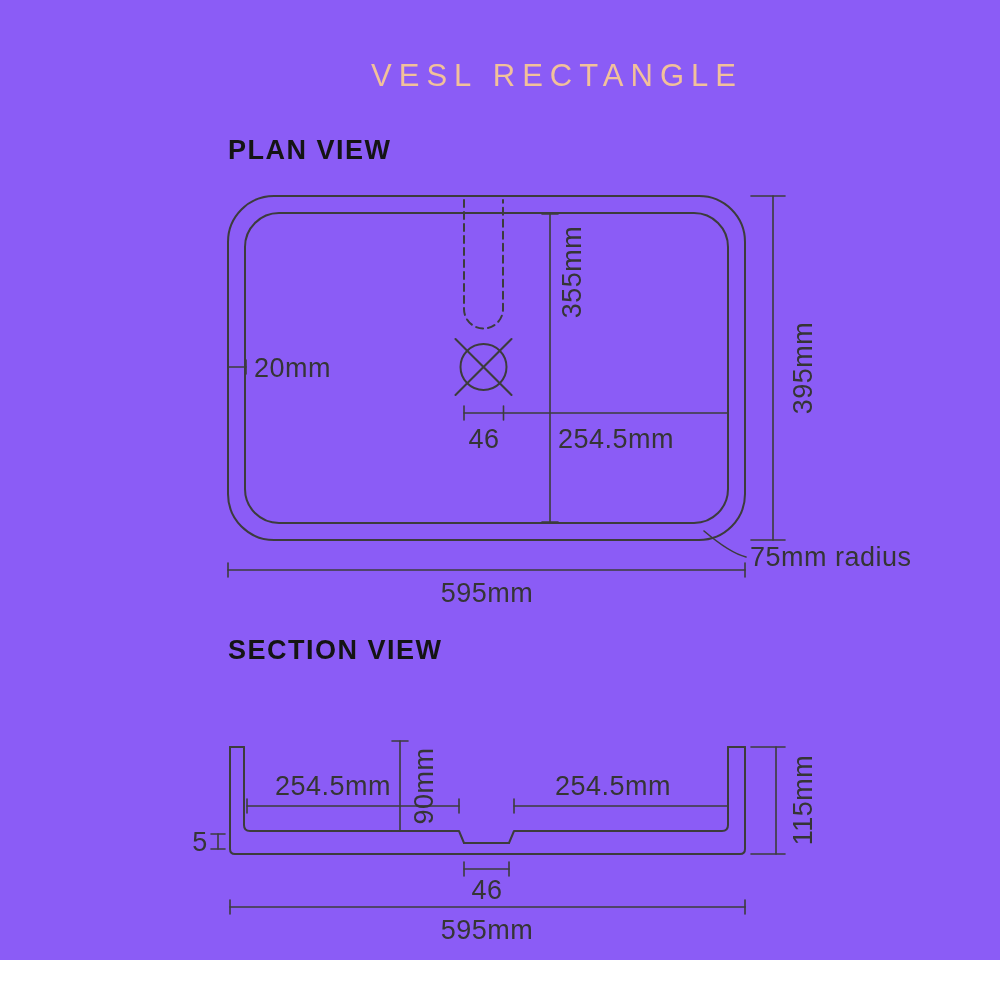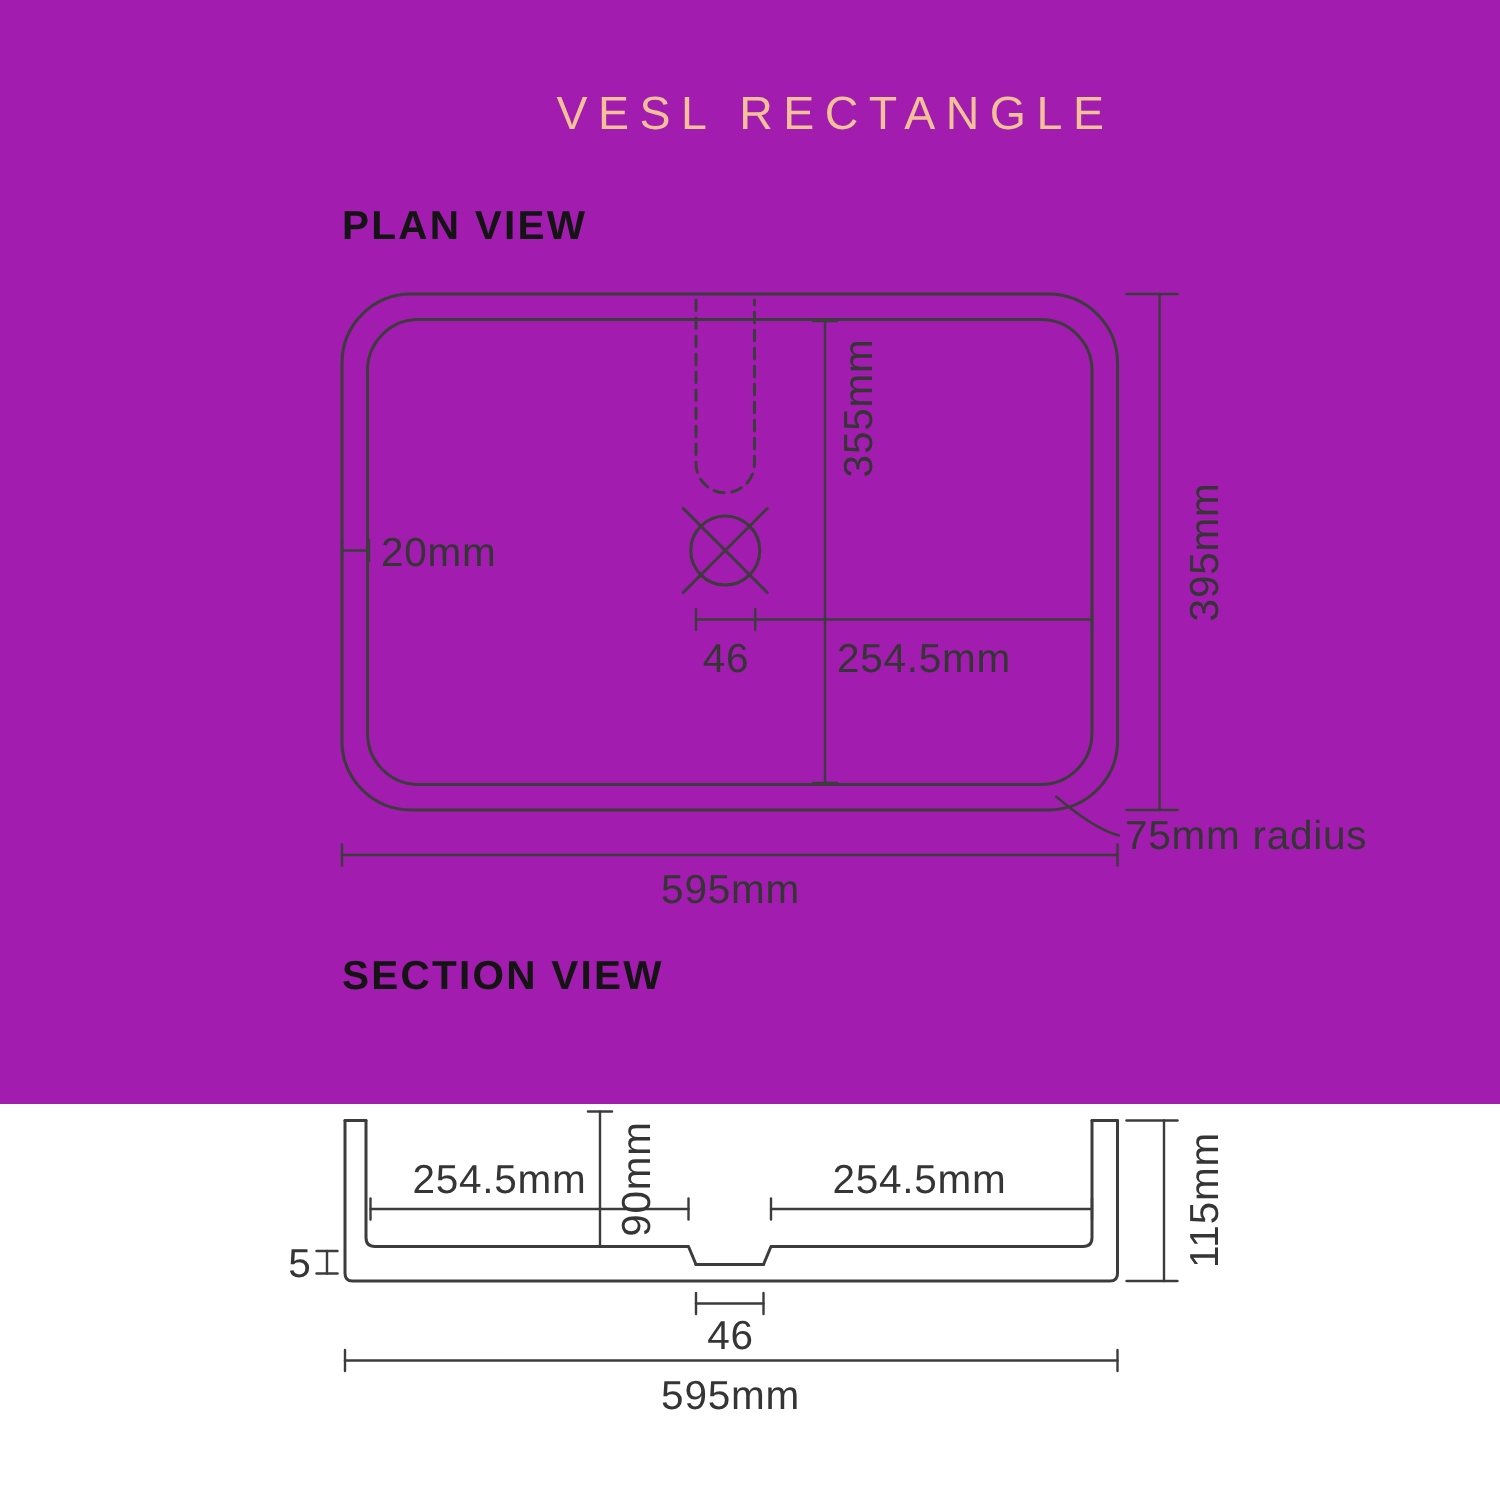--- a/index.html
+++ b/index.html
@@ -6,22 +6,22 @@
     margin: 0;
     padding: 0;
     background: #ffffff;
     width: 1000px;
     height: 1000px;
     overflow: hidden;
   }
   .page {
     position: relative;
     width: 1000px;
-    height: 736px;
-    background: #a21caf;
+    height: 960px;
+    background: #8b5cf6;
   }
   svg {
     font-family: "Liberation Sans", sans-serif;
   }
   .title-text {
     fill: #f2c19a;
     font-size: 31px;
     font-weight: 500;
     letter-spacing: 7px;
   }

